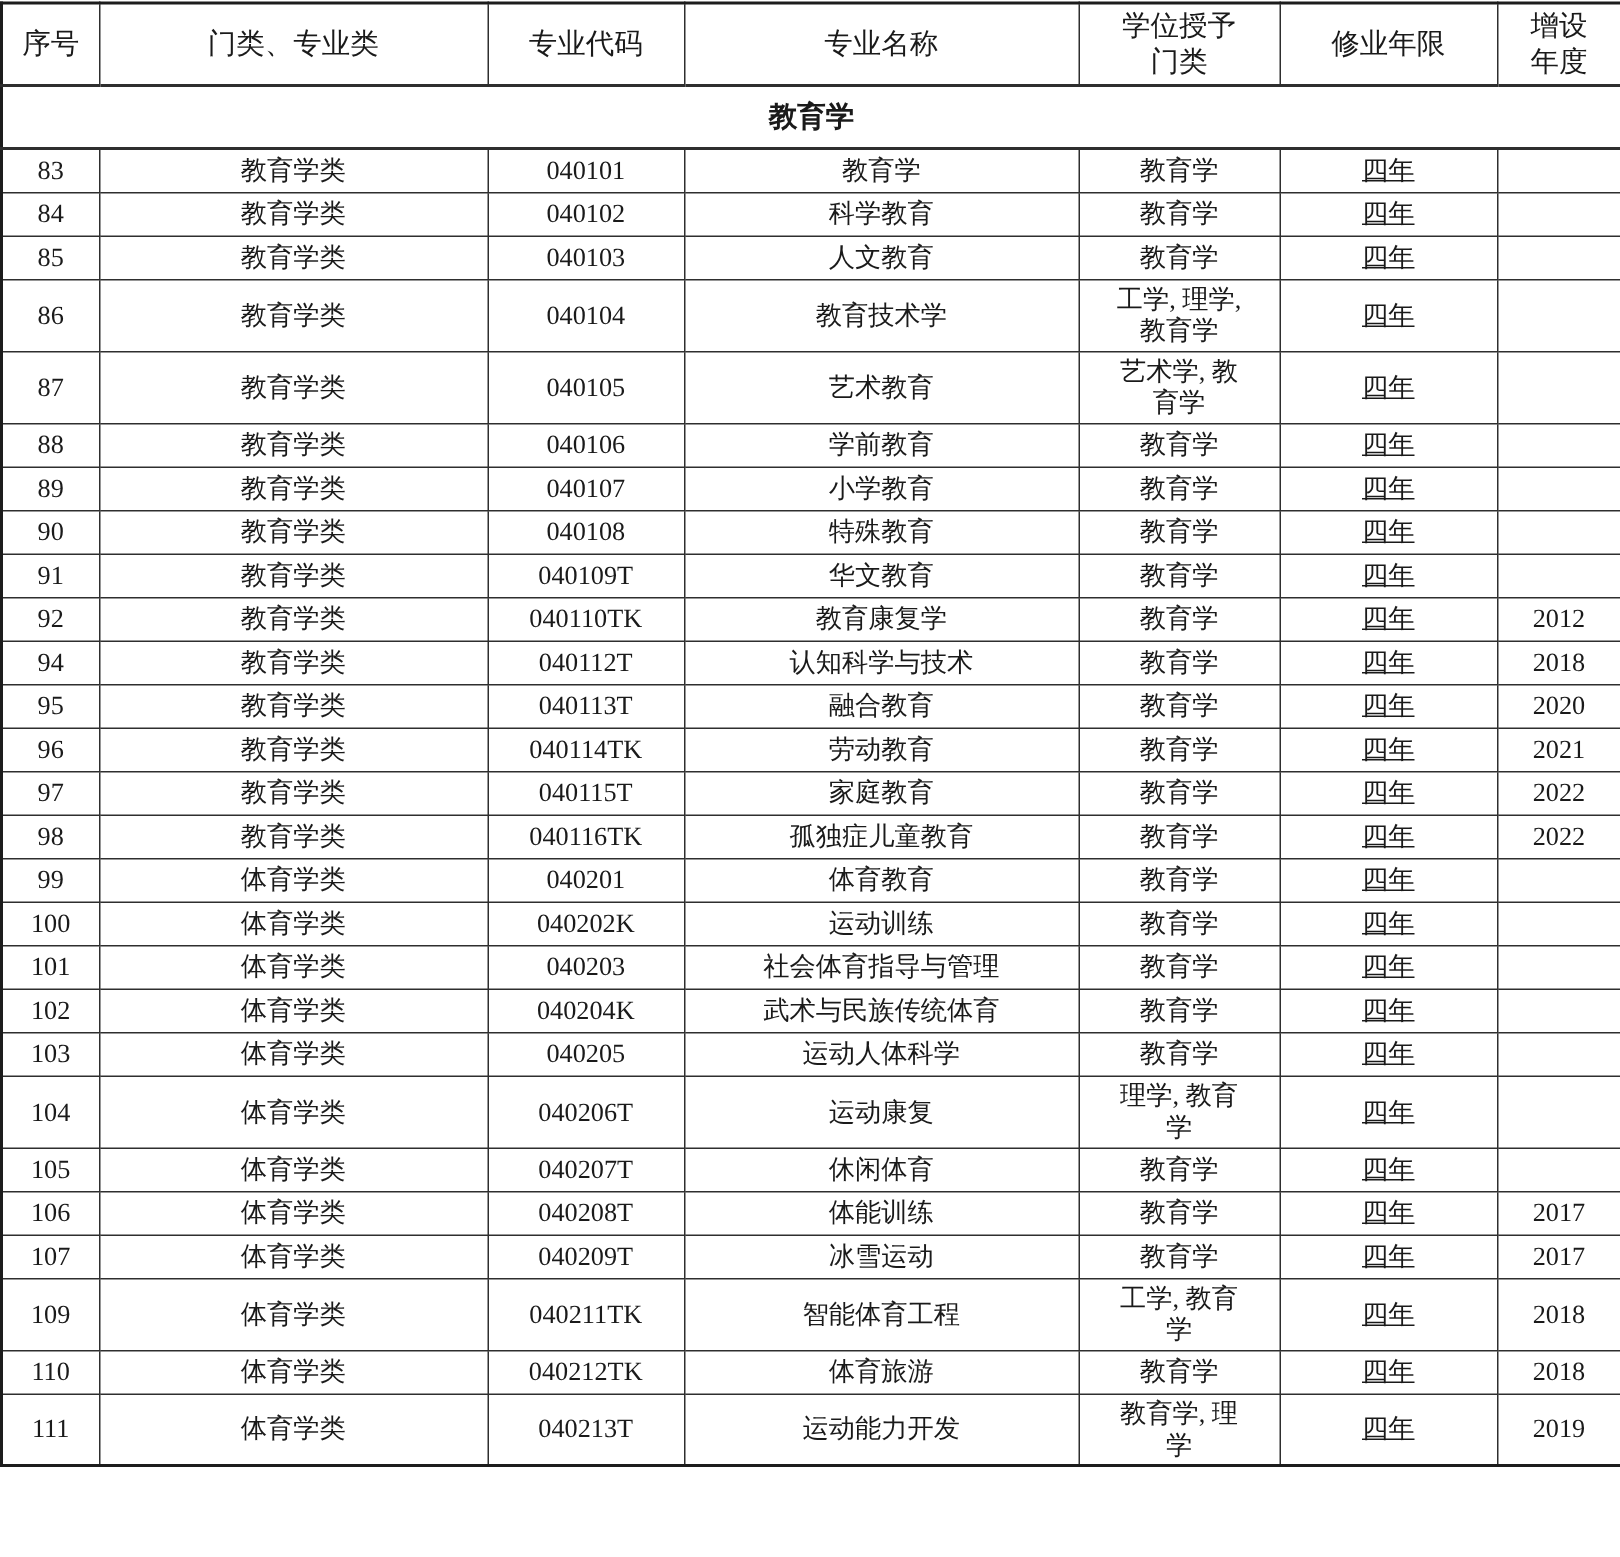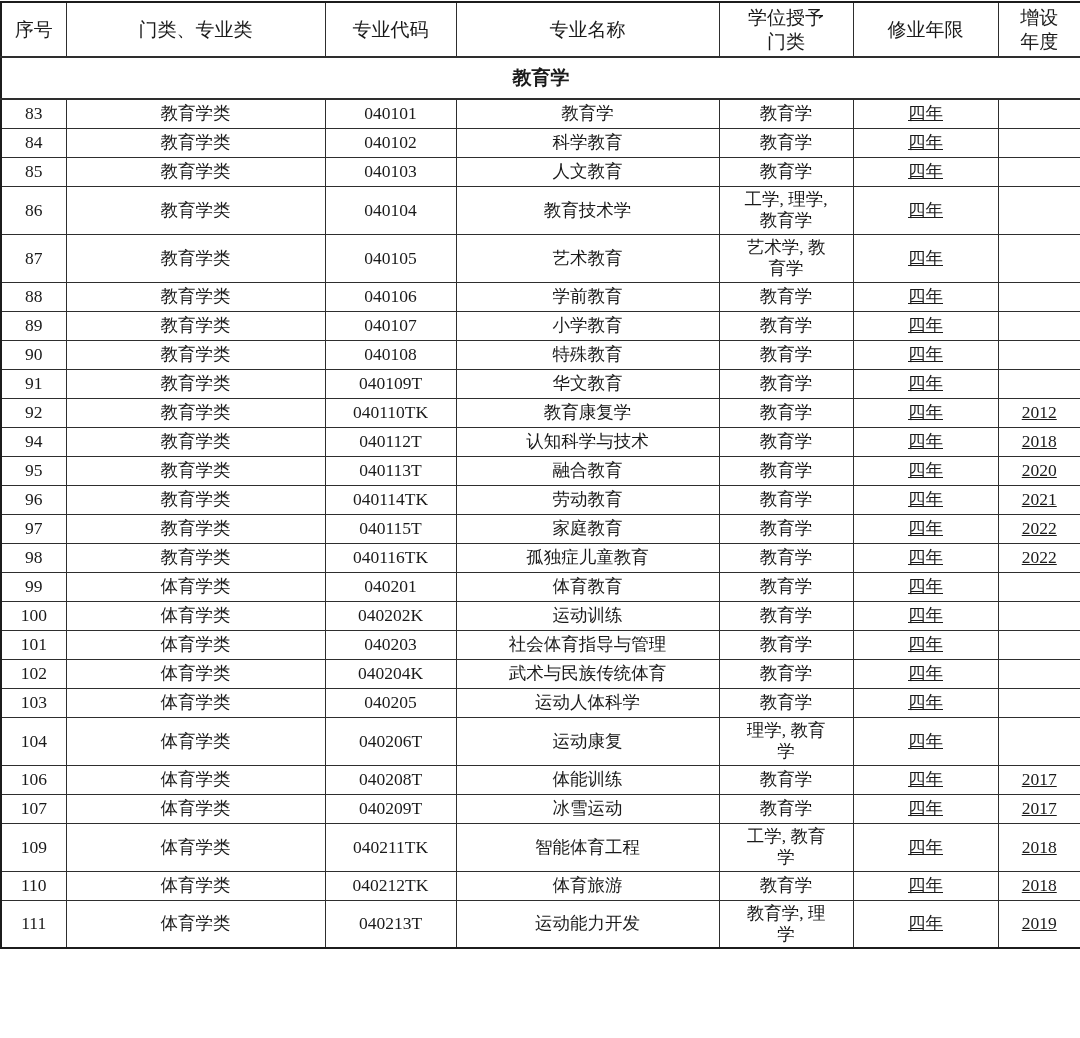--- a/index.html
+++ b/index.html
@@ -60,21 +60,21 @@
     font-family: "Liberation Serif", "DejaVu Serif", serif;
     font-size: 17.5px;
     line-height: 21px;
   }
   td.c-no     { text-align: center; }
   td.c-cat    { text-align: left; padding-left: 9px; }
   td.c-code   { text-align: left; padding-left: 4px; margin-left: 28px; }
   td.c-name   { text-align: left; padding-left: 6px; }
   td.c-degree { text-align: center; white-space: pre-line; }
   td.c-years  { text-align: center; text-decoration: underline; }
-  td.c-added  { text-align: center; text-decoration: underline; }
+  td.c-added  { text-align: center; }
 </style>
 </head>
 <body>
 
 <div class="doc">
   <table class="majors">
     <colgroup>
       <col style="width:65px">
       <col style="width:259px">
       <col style="width:131px">
@@ -286,20 +286,29 @@
           <td class="c-no">104</td>
           <td class="c-cat">体育学类</td>
           <td class="c-code">040206T</td>
           <td class="c-name">运动康复</td>
           <td class="c-degree">理学, 教育
 学</td>
           <td class="c-years">四年</td>
           <td class="c-added"></td>
         </tr>
         <tr class="data-row">
+          <td class="c-no">105</td>
+          <td class="c-cat">体育学类</td>
+          <td class="c-code">040207T</td>
+          <td class="c-name">休闲体育</td>
+          <td class="c-degree">教育学</td>
+          <td class="c-years">四年</td>
+          <td class="c-added"></td>
+        </tr>
+        <tr class="data-row">
           <td class="c-no">106</td>
           <td class="c-cat">体育学类</td>
           <td class="c-code">040208T</td>
           <td class="c-name">体能训练</td>
           <td class="c-degree">教育学</td>
           <td class="c-years">四年</td>
           <td class="c-added">2017</td>
         </tr>
         <tr class="data-row">
           <td class="c-no">107</td>

